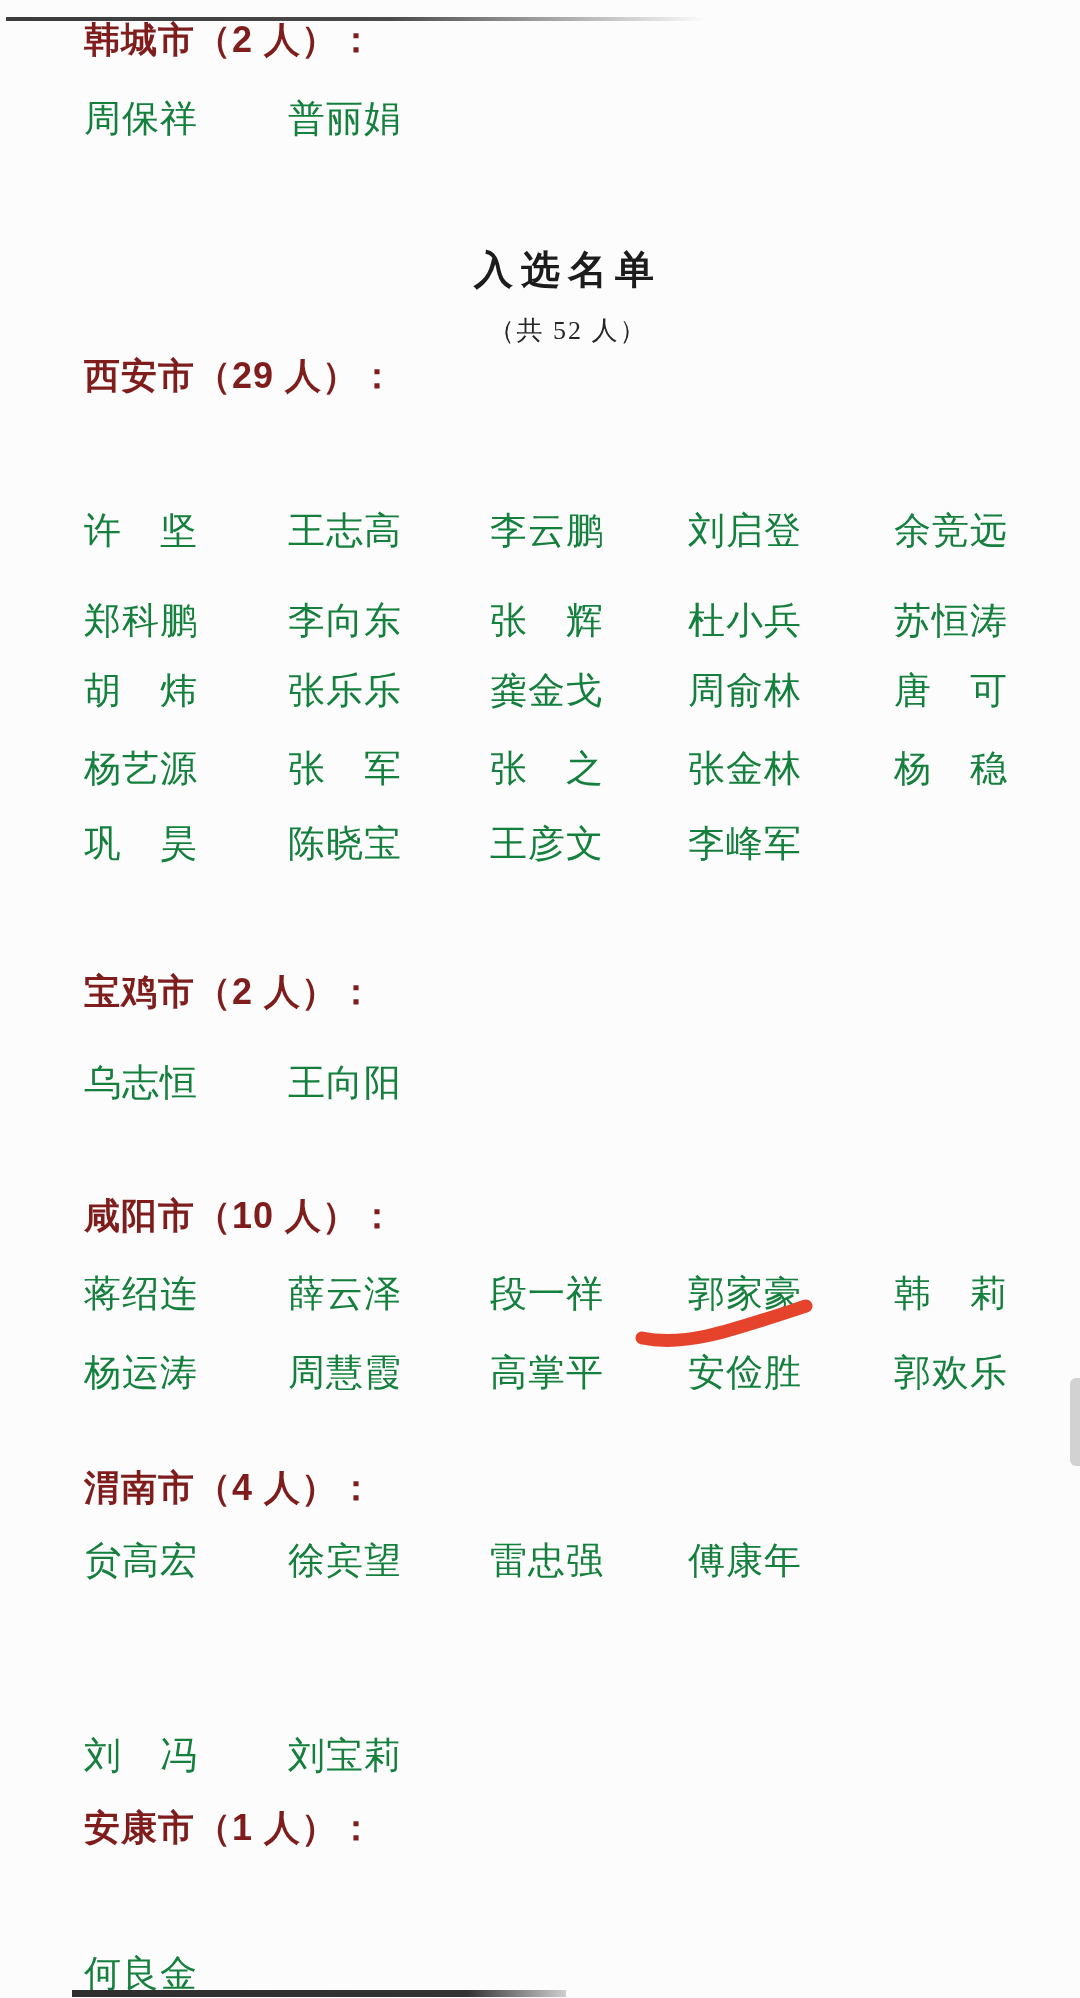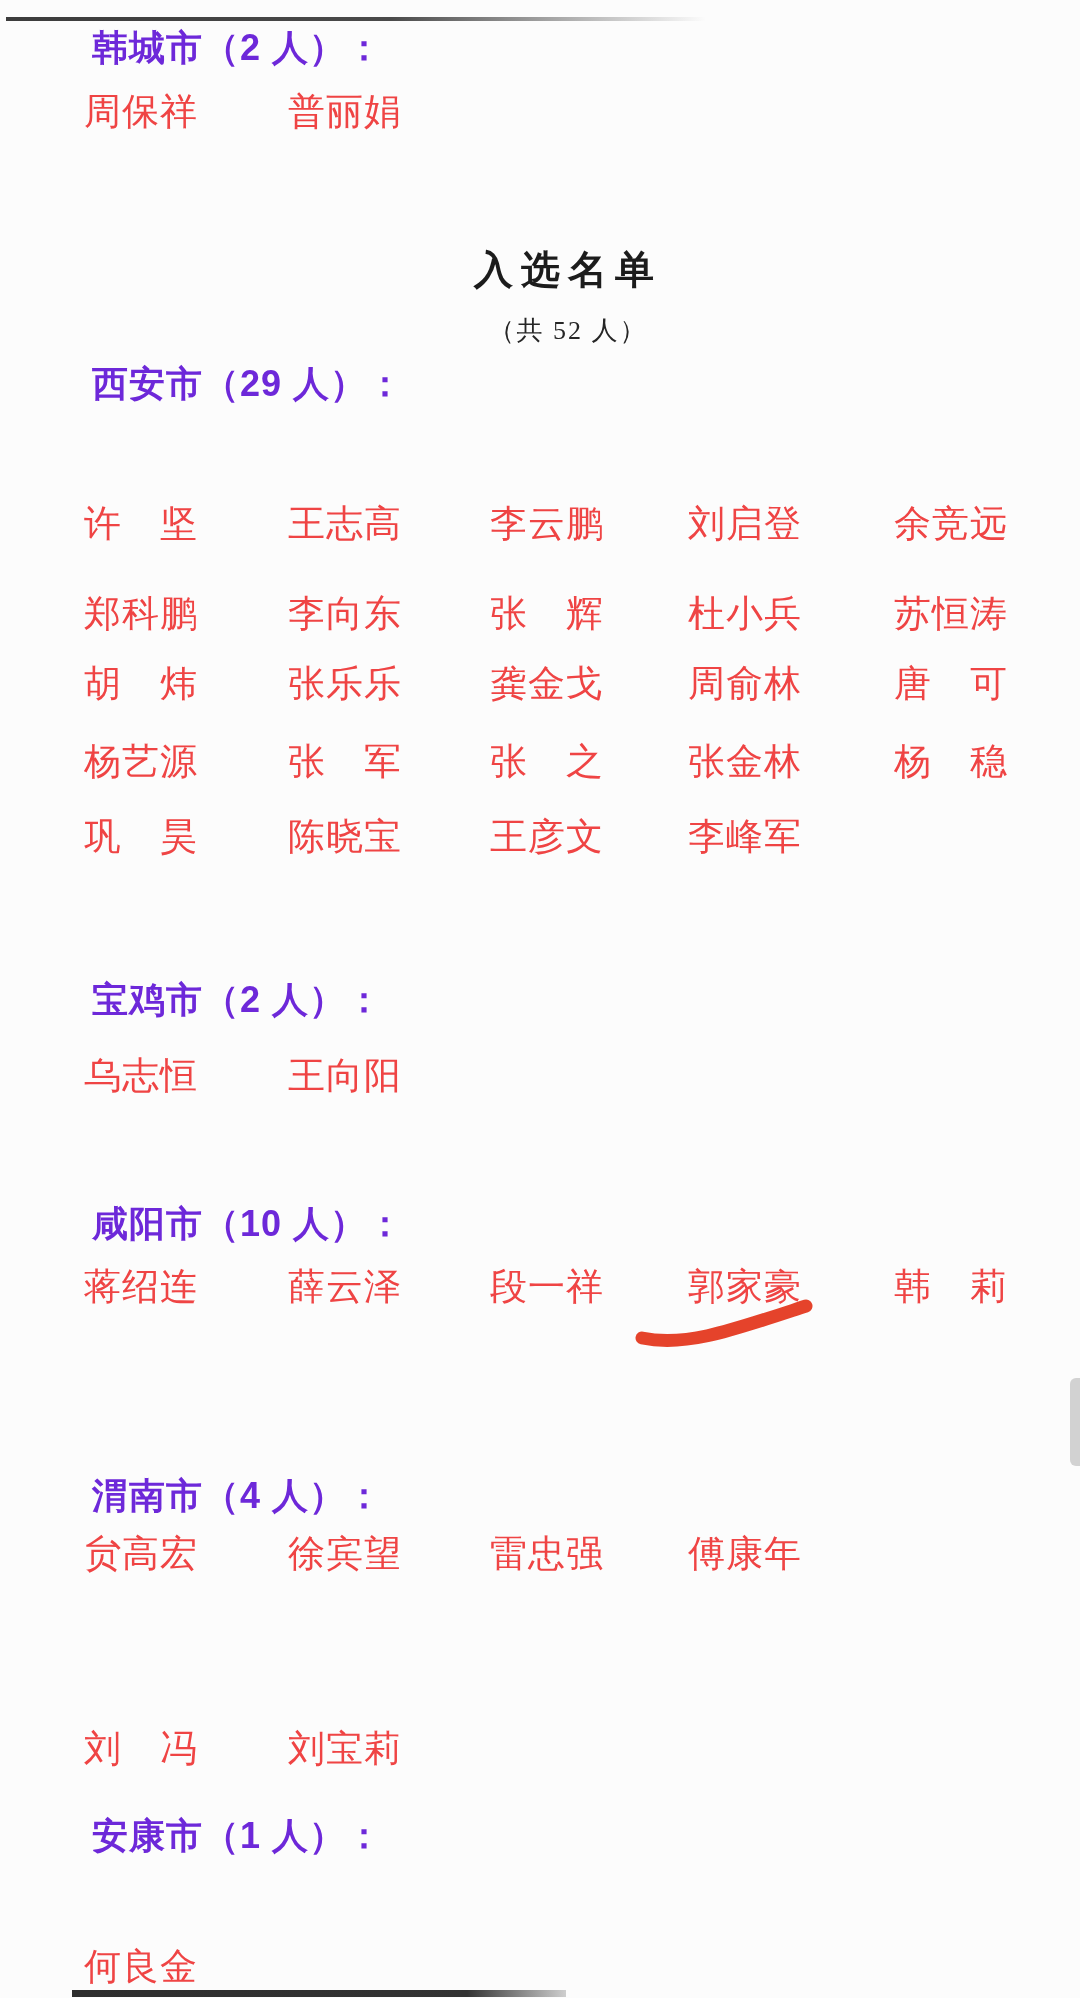--- a/index.html
+++ b/index.html
@@ -13,39 +13,39 @@
   }
   .top-line{
     position:absolute;left:6px;top:17px;width:700px;height:4px;
     background:linear-gradient(to right,#3c3c3c 0%,#4a4a4a 55%,rgba(90,90,90,0) 100%);
   }
   .bottom-line{
     position:absolute;left:72px;top:1990px;width:494px;height:7px;
     background:linear-gradient(to right,#2e2e2e 0%,#333 80%,rgba(70,70,70,.25) 100%);
   }
   .sec-h{
-    position:absolute;left:84px;margin:8px;
+    position:absolute;left:84px;margin:0;
     font-family:"Liberation Sans","DejaVu Sans",sans-serif;
-    font-weight:700;font-size:36px;line-height:1.1;color:#6d28d9;
+    font-weight:700;font-size:36px;line-height:1.1;color:#7f1d1d;
     letter-spacing:1px;white-space:pre;
   }
   .doc-title{
     position:absolute;top:243px;left:0;width:100%;margin:0;
     text-align:center;transform:translateX(28px);
     font-size:39px;font-weight:600;color:#1c1c1c;letter-spacing:8px;
   }
   .doc-subtitle{
     position:absolute;top:313px;left:0;width:100%;
     text-align:center;transform:translateX(28px);
     font-size:26px;font-weight:400;color:#262626;letter-spacing:2px;
   }
   .row{position:absolute;left:0;top:0;width:100%;height:42px;}
   .nm{
-    position:absolute;top:0;
-    font-size:37px;line-height:1.05;color:#ef4444;
+    position:absolute;top:7px;
+    font-size:37px;line-height:1.05;color:#15803d;
     letter-spacing:1px;white-space:pre;
   }
   .c0{left:84px}.c1{left:288px}.c2{left:490px}.c3{left:688px}.c4{left:894px}
   .red-underline{position:absolute;left:628px;top:1294px;}
   .scrollbar-thumb{
     position:absolute;left:1070px;top:1378px;width:10px;height:88px;
     background:#d2d2d2;border-radius:6px 0 0 6px;
   }
 </style>
 </head>
@@ -110,20 +110,27 @@
   <div class="row" style="top:1268px">
     <span class="nm c0">蒋绍连</span>
     <span class="nm c1">薛云泽</span>
     <span class="nm c2">段一祥</span>
     <span class="nm c3">郭家豪</span>
     <span class="nm c4">韩　莉</span>
   </div>
   <svg class="red-underline" width="190" height="58" viewBox="0 0 190 58">
     <path d="M14,44 C58,53 102,37 178,12" fill="none" stroke="#e5432b" stroke-width="13" stroke-linecap="round"></path>
   </svg>
+  <div class="row" style="top:1347px">
+    <span class="nm c0">杨运涛</span>
+    <span class="nm c1">周慧霞</span>
+    <span class="nm c2">高掌平</span>
+    <span class="nm c3">安俭胜</span>
+    <span class="nm c4">郭欢乐</span>
+  </div>
 
   <h2 class="sec-h" style="top:1468px">渭南市（4 人）：</h2>
   <div class="row" style="top:1535px">
     <span class="nm c0">贠高宏</span>
     <span class="nm c1">徐宾望</span>
     <span class="nm c2">雷忠强</span>
     <span class="nm c3">傅康年</span>
   </div>
 
   <div class="row" style="top:1730px">

